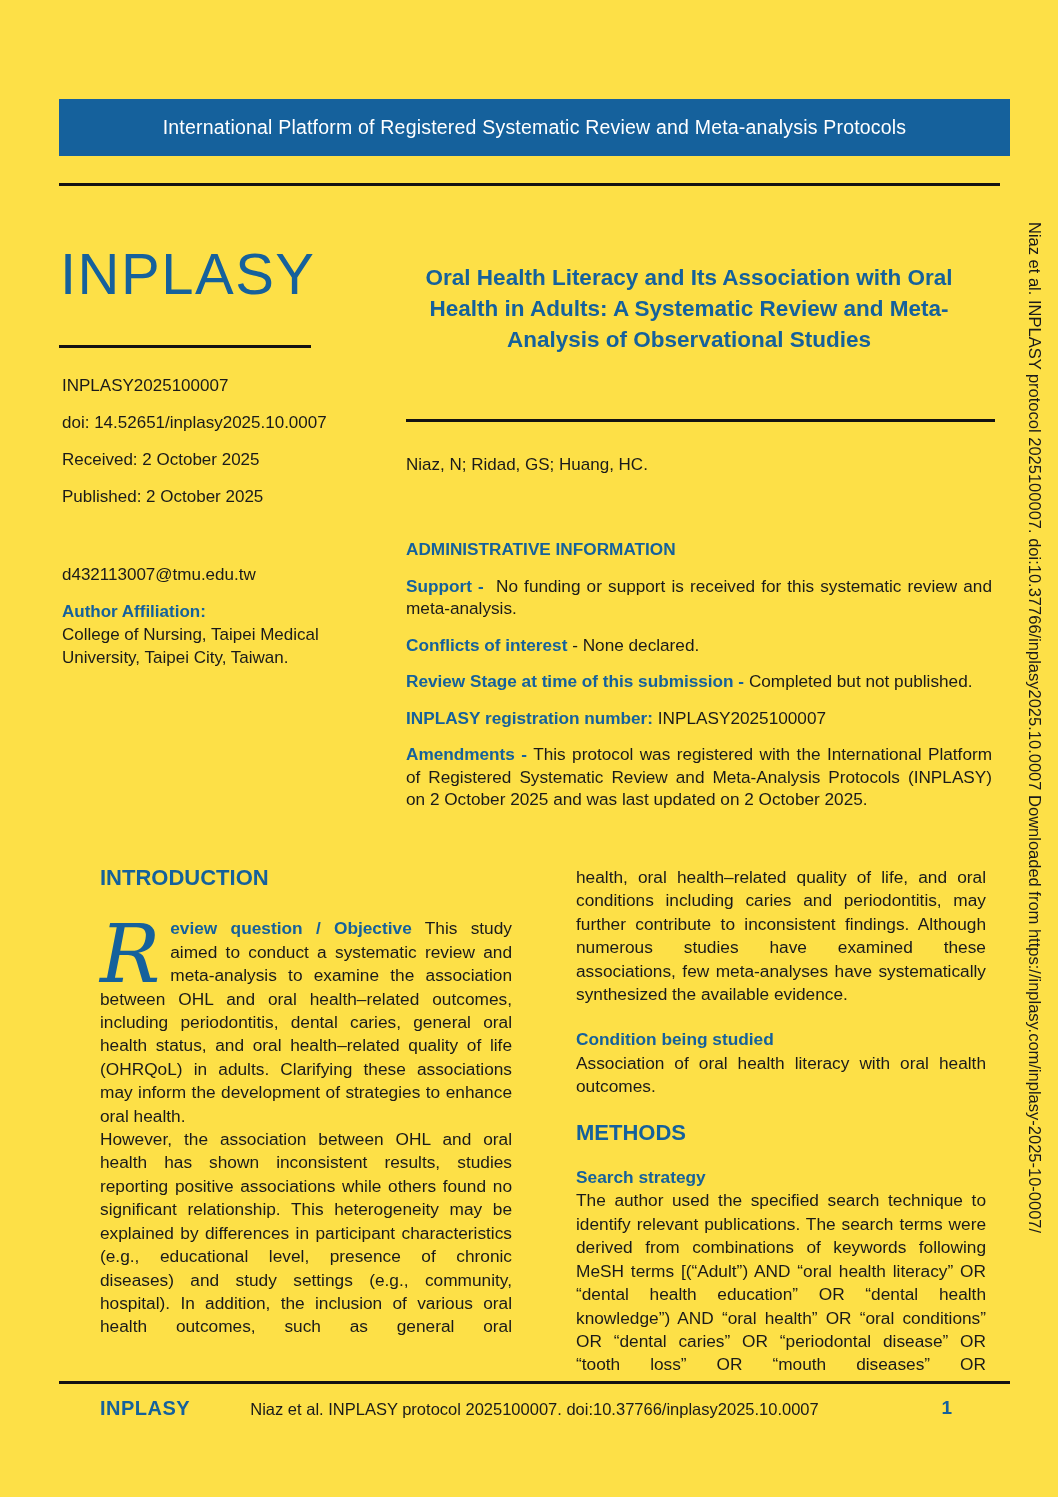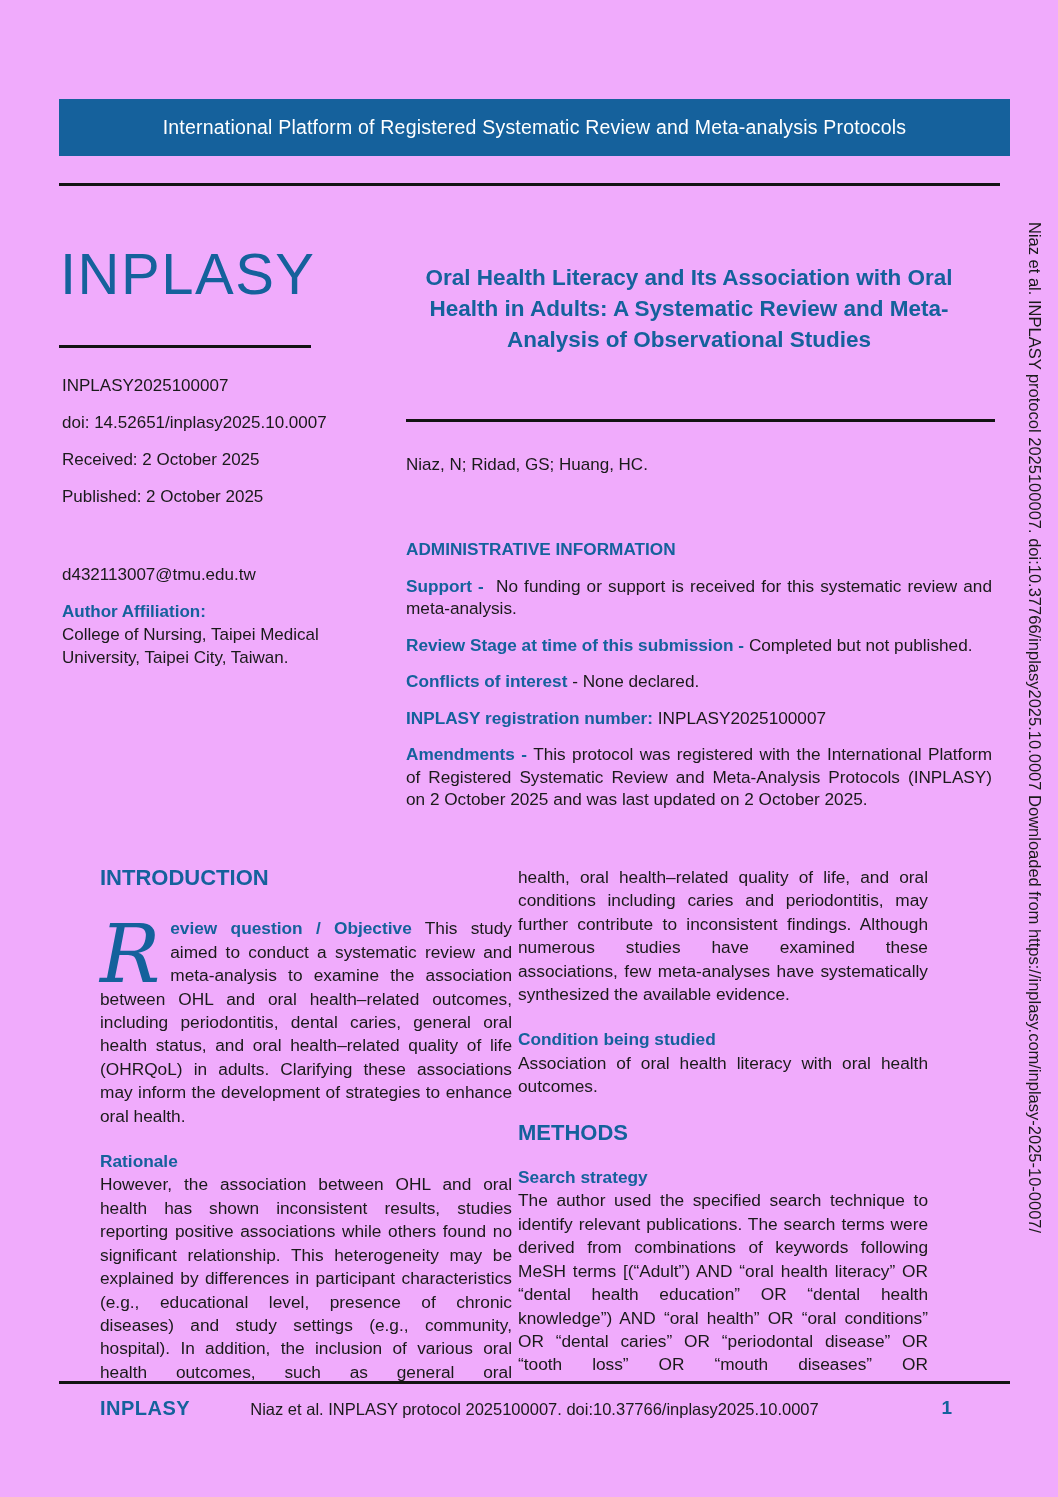--- a/index.html
+++ b/index.html
@@ -1,19 +1,19 @@
 <!DOCTYPE html>
 <html><head>
 <meta charset="utf-8">
 <style>
   * { margin:0; padding:0; box-sizing:border-box; }
   html,body { background:#e9e9e9; }
   .page {
     position:relative; width:1058px; height:1497px; margin:0 auto;
-    background:#f0abfc; overflow:hidden;
+    background:#fde047; overflow:hidden;
     font-family:"Liberation Sans", sans-serif; color:#1a1a1a;
   }
   .header-bar {
     position:absolute; left:59px; top:99px; width:951px; height:57px;
     background:#15619c; display:flex; align-items:center; justify-content:center;
   }
   .header-bar span { color:#ffffff; font-size:19.5px; letter-spacing:0.2px; }
   .rule { position:absolute; background:#131313; }
   .top-rule    { left:59px;  top:183px;  width:941px; height:3px; }
   .logo-rule   { left:59px;  top:345px;  width:252px; height:3px; }
@@ -37,21 +37,21 @@
   }
   .authors { position:absolute; left:406px; top:455px; font-size:17px; }
 
   .admin { position:absolute; left:406px; top:538px; width:586px; font-size:17.2px; line-height:22.5px; }
   .admin h2 { font-size:17.2px; color:#15619c; margin-bottom:14px; }
   .admin p { text-align:justify; margin-bottom:14px; }
   .inline-heading { color:#15619c; font-weight:bold; }
 
   .col { position:absolute; top:866px; width:412px; font-size:17.3px; line-height:23.4px; }
   .col-left  { left:100px; }
-  .col-right { left:518px; width:410px; }
+  .col-right { left:576px; width:410px; }
   .col h2 { font-size:22px; color:#15619c; margin-bottom:28px; }
   .col h3 { font-size:17.3px; color:#15619c; margin-top:22px; margin-bottom:0; }
   .col p { text-align:justify; }
   .justify-last { text-align-last:justify; }
   .dropcap {
     float:left; font-family:"DejaVu Serif", serif; font-style:italic;
     font-size:80px; line-height:60px; color:#15619c;
     margin:8px 10px 0 0;
   }
   .spacer { height:22px; }
@@ -99,35 +99,34 @@
   </div>
 
   <div class="title">Oral Health Literacy and Its Association with Oral Health in Adults: A Systematic Review and Meta-Analysis of Observational Studies</div>
   <div class="rule title-rule"></div>
   <div class="authors">Niaz, N; Ridad, GS; Huang, HC.</div>
 
   <div class="admin">
     <h2>ADMINISTRATIVE INFORMATION</h2>
     <p><span class="inline-heading">Support -</span>&nbsp;
       <span>No funding or support is received for this systematic review and meta-analysis.</span></p>
+    <p><span class="inline-heading">Conflicts of interest</span>
+      <span>- None declared.</span></p>
     <p><span class="inline-heading">Review Stage at time of this submission -</span>
       <span>Completed but not published.</span></p>
-    <p><span class="inline-heading">Conflicts of interest</span>
-      <span>- None declared.</span></p>
     <p><span class="inline-heading">INPLASY registration number:</span>
       <span>INPLASY2025100007</span></p>
     <p><span class="inline-heading">Amendments -</span>
       <span>This protocol was registered with the International Platform of Registered Systematic Review and Meta-Analysis Protocols (INPLASY) on 2 October 2025 and was last updated on 2 October 2025.</span></p>
   </div>
 
   <div class="col col-left">
     <h2>INTRODUCTION</h2>
     <p><span class="dropcap">R</span><span class="inline-heading">eview question / Objective</span>
       <span>This study aimed to conduct a systematic review and meta-analysis to examine the association between OHL and oral health–related outcomes, including periodontitis, dental caries, general oral health status, and oral health–related quality of life (OHRQoL) in adults. Clarifying these associations may inform the development of strategies to enhance oral health.</span></p>
-    <h3>Rationale</h3>
     <p class="justify-last">However, the association between OHL and oral health has shown inconsistent results, studies reporting positive associations while others found no significant relationship. This heterogeneity may be explained by differences in participant characteristics (e.g., educational level, presence of chronic diseases) and study settings (e.g., community, hospital). In addition, the inclusion of various oral health outcomes, such as general oral</p>
   </div>
 
   <div class="col col-right">
     <p>health, oral health–related quality of life, and oral conditions including caries and periodontitis, may further contribute to inconsistent findings. Although numerous studies have examined these associations, few meta-analyses have systematically synthesized the available evidence.</p>
     <h3>Condition being studied</h3>
     <p>Association of oral health literacy with oral health outcomes.</p>
     <div class="spacer"></div>
     <h2 style="margin-bottom:0;">METHODS</h2>
     <h3>Search strategy</h3>

